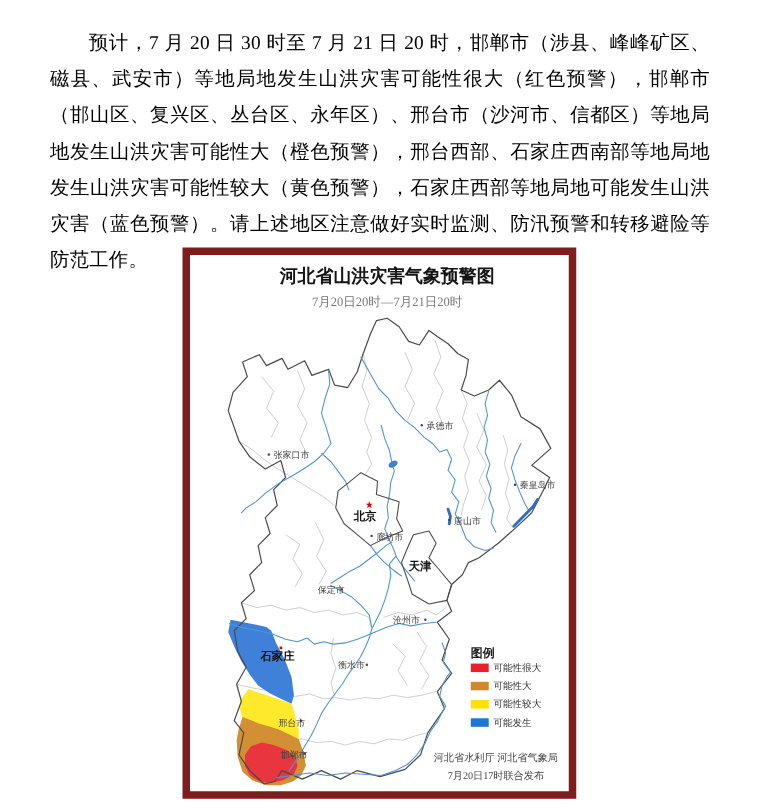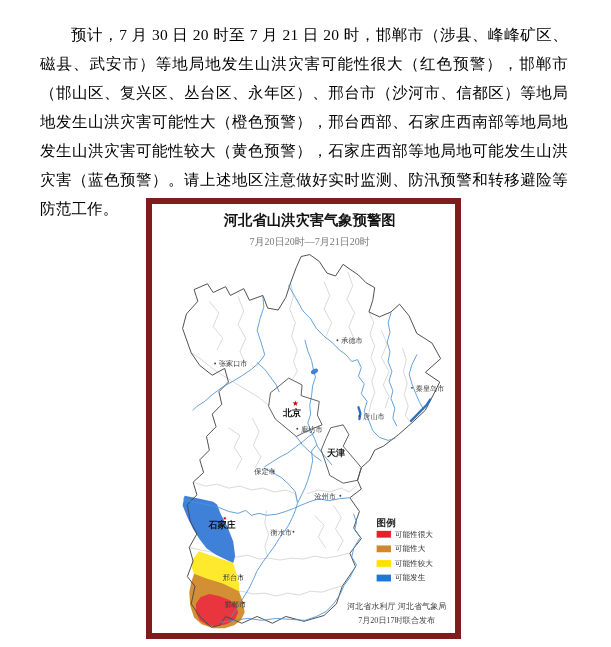--- a/index.html
+++ b/index.html
@@ -27,21 +27,21 @@
   .t-footer{font-family:"Liberation Serif",serif;fill:#444;font-size:8.5px;}
   .river{fill:none;stroke:#4f94d4;stroke-width:0.9;stroke-linecap:round;stroke-linejoin:round;}
   .river-thick{fill:none;stroke:#2d6fc4;stroke-width:2.4;stroke-linecap:round;}
   .gray-b{fill:none;stroke:#c6c6c6;stroke-width:0.7;stroke-linejoin:round;}
   .outline{fill:none;stroke:#4a4a4a;stroke-width:1;stroke-linejoin:round;}
   .enclave{fill:#ffffff;stroke:#4a4a4a;stroke-width:0.9;stroke-linejoin:round;}
 </style>
 </head>
 <body>
 
-<p class="doc-text">预计，7 月 30 日 20 时至 7 月 21 日 20 时，邯郸市（涉县、峰峰矿区、磁县、武安市）等地局地发生山洪灾害可能性很大（红色预警），邯郸市（邯山区、复兴区、丛台区、永年区）、邢台市（沙河市、信都区）等地局地发生山洪灾害可能性大（橙色预警），邢台西部、石家庄西南部等地局地发生山洪灾害可能性较大（黄色预警），石家庄西部等地局地可能发生山洪灾害（蓝色预警）。请上述地区注意做好实时监测、防汛预警和转移避险等防范工作。</p>
+<p class="doc-text">预计，7 月 20 日 30 时至 7 月 21 日 20 时，邯郸市（涉县、峰峰矿区、磁县、武安市）等地局地发生山洪灾害可能性很大（红色预警），邯郸市（邯山区、复兴区、丛台区、永年区）、邢台市（沙河市、信都区）等地局地发生山洪灾害可能性大（橙色预警），邢台西部、石家庄西南部等地局地发生山洪灾害可能性较大（黄色预警），石家庄西部等地局地可能发生山洪灾害（蓝色预警）。请上述地区注意做好实时监测、防汛预警和转移避险等防范工作。</p>
 
 <figure class="map-frame" style="margin:0">
   <svg viewBox="0 0 317 441" preserveAspectRatio="none">
 
     <text class="t-title" x="165" y="22" text-anchor="middle">河北省山洪灾害气象预警图</text>
     <text class="t-sub" x="165" y="42" text-anchor="middle">7月20日20时—7月21日20时</text>
 
     <path fill="#ffffff" stroke="none" d="M32,128 L36,113 48,100 44,88 58,82 64,91 77,85 82,94 96,87 102,99 116,94 121,107 132,109 140,96 145,81 151,65 156,54 165,52 175,59 183,71 192,74 200,62 207,67 216,73 224,81 233,86 231,99 227,111 238,116 250,111 259,103 269,115 277,133 293,143 302,159 286,173 301,183 297,191 286,212 273,224 258,237 242,249 233,253 228,263 219,271 215,284 219,293 207,302 217,316 211,333 219,344 207,359 213,373 199,393 193,411 180,423 159,429 140,424 126,431 110,424 94,431 77,424 71,433 62,435 50,424 41,411 45,393 37,383 43,367 39,353 47,339 40,326 37,309 47,299 43,286 54,276 50,263 60,253 57,239 67,229 63,216 73,206 70,193 80,183 76,169 63,176 50,166 41,153 Z"></path>
 
     <g>

